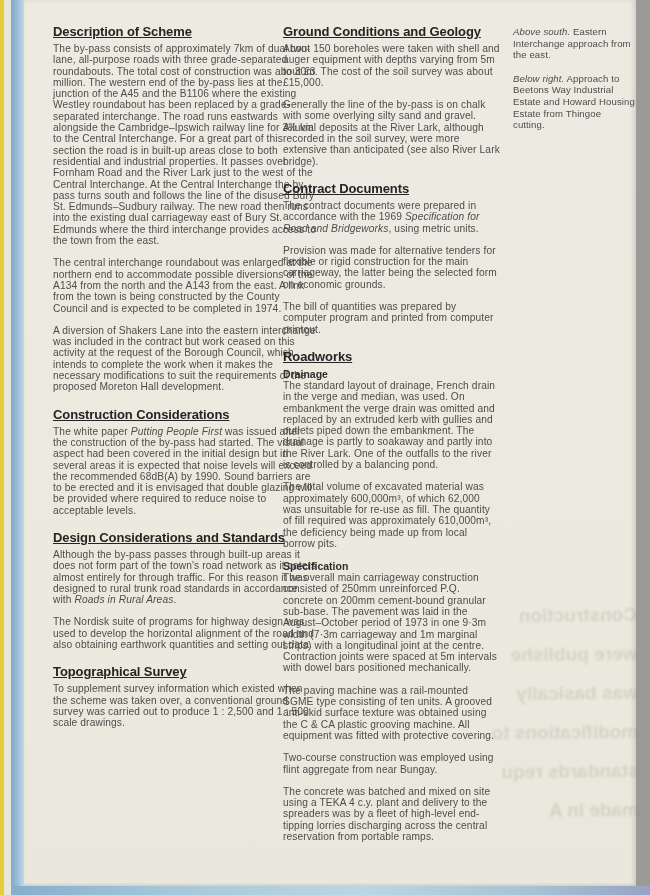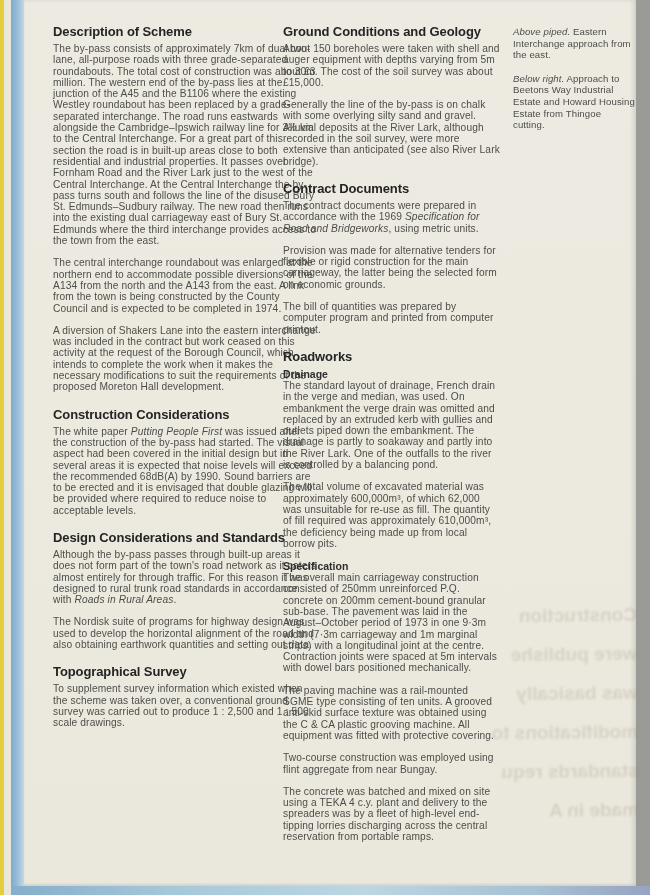--- a/index.html
+++ b/index.html
@@ -24,21 +24,21 @@
     background:linear-gradient(90deg,#86AECB,#A5C8DA 25%,#BCD6E3 55%,#A7C1D5 82%,#97A3C2);
   }
   
   .col { position:absolute; top:24px; }
   .col-left    { left:29px;  width:264px; }
   .col-middle  { left:259px; width:218px; }
   .col-sidebar { left:489px; top:26px; width:122px; }
 
   .h1 {
     font-size:13px; font-weight:bold; color:#242424; line-height:15px;
-    margin:14px 0 4px; letter-spacing:-0.1px;
+    margin:14px 0 4px; letter-spacing:-0.1px;text-decoration:underline;
   }
   .col-left .h1 { max-width:250px; }
   .col-middle .h1 { white-space:nowrap; }
   .h1:first-child { margin-top:0; }
   .h2 {
     font-size:10.5px; font-weight:bold; color:#2d2d2d; line-height:12px;
     margin:11px 0 0;
   }
   .h1 + .h2 { margin-top:0; }
   p.p {
@@ -93,21 +93,21 @@
         <div class="h2">Drainage</div>
         <p class="p">The standard layout of drainage, French drain in the verge and median, was used. On embankment the verge drain was omitted and replaced by an extruded kerb with gullies and outlets piped down the embankment. The drainage is partly to soakaway and partly into the River Lark. One of the outfalls to the river is controlled by a balancing pond.</p>
         <p class="p">The total volume of excavated material was approximately 600,000m³, of which 62,000 was unsuitable for re-use as fill. The quantity of fill required was approximately 610,000m³, the deficiency being made up from local borrow pits.</p>
         <div class="h2">Specification</div>
         <p class="p">The overall main carriageway construction consisted of 250mm unreinforced P.Q. concrete on 200mm cement-bound granular sub-base. The pavement was laid in the August–October period of 1973 in one 9·3m width (7·3m carriageway and 1m marginal strips) with a longitudinal joint at the centre. Contraction joints were spaced at 5m intervals with dowel bars positioned mechanically.</p>
         <p class="p">The paving machine was a rail-mounted SGME type consisting of ten units. A grooved anti-skid surface texture was obtained using the C &amp; CA plastic grooving machine. All equipment was fitted with protective covering.</p>
         <p class="p">Two-course construction was employed using flint aggregate from near Bungay.</p>
         <p class="p">The concrete was batched and mixed on site using a TEKA 4 c.y. plant and delivery to the spreaders was by a fleet of high-level end-tipping lorries discharging across the central reservation from portable ramps.</p>
       </div>
     <div class="col col-sidebar" id="col-sidebar">
-        <div class="caption"><i>Above piped.</i> Eastern Interchange approach from the east.</div>
+        <div class="caption"><i>Above south.</i> Eastern Interchange approach from the east.</div>
         <div class="caption"><i>Below right.</i> Approach to Beetons Way Industrial Estate and Howard Housing Estate from Thingoe cutting.</div>
       </div>
     <div class="ghost" id="ghost">
         <div>Construction</div>
         <div>were publishe</div>
         <div>was basically</div>
         <div>modifications to</div>
         <div>standards requ</div>
         <div>made in A</div>
       </div>

